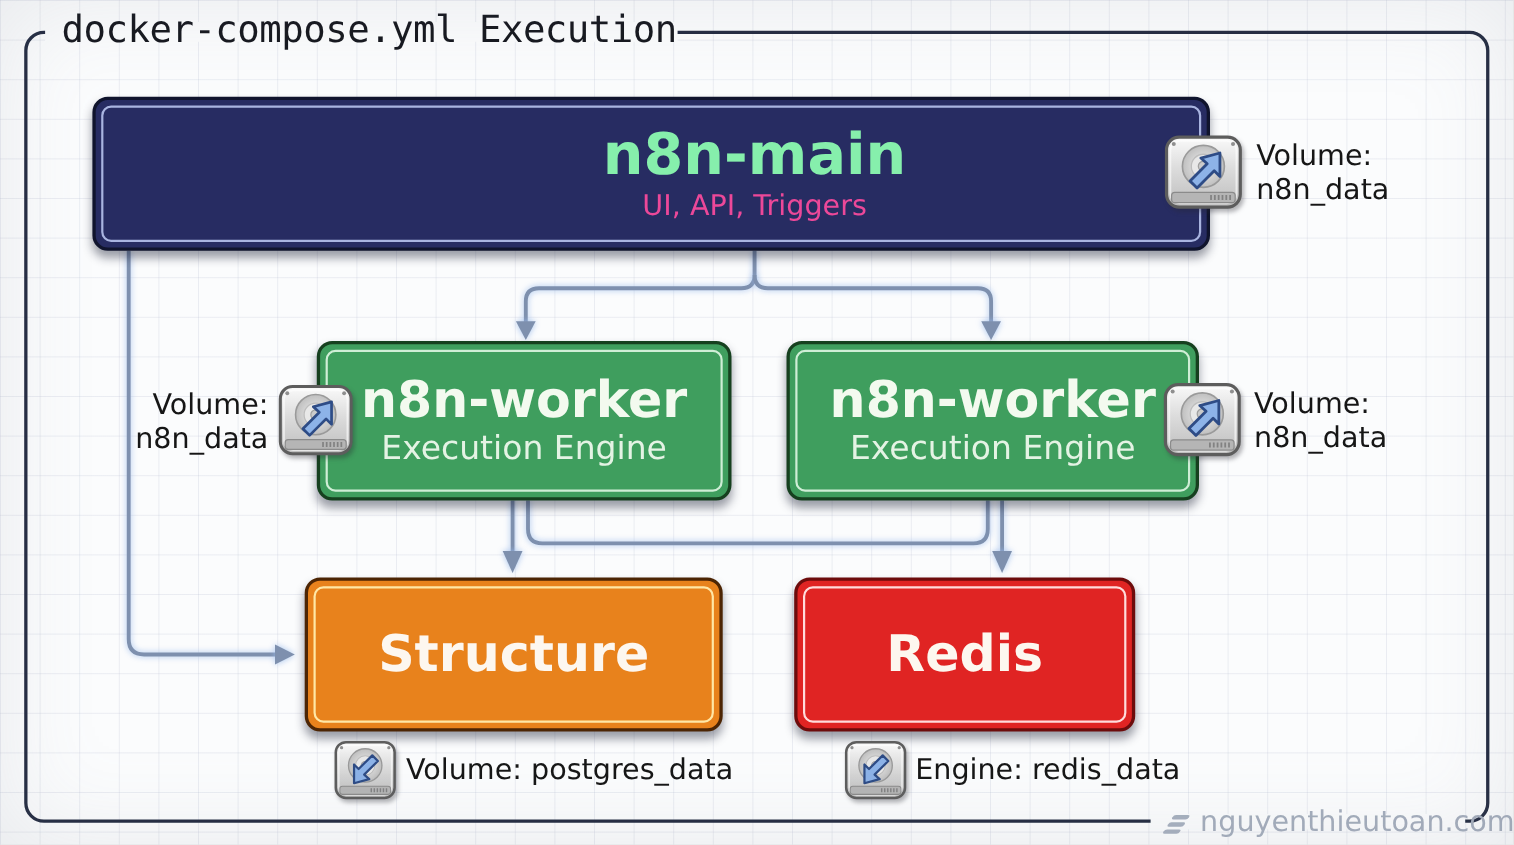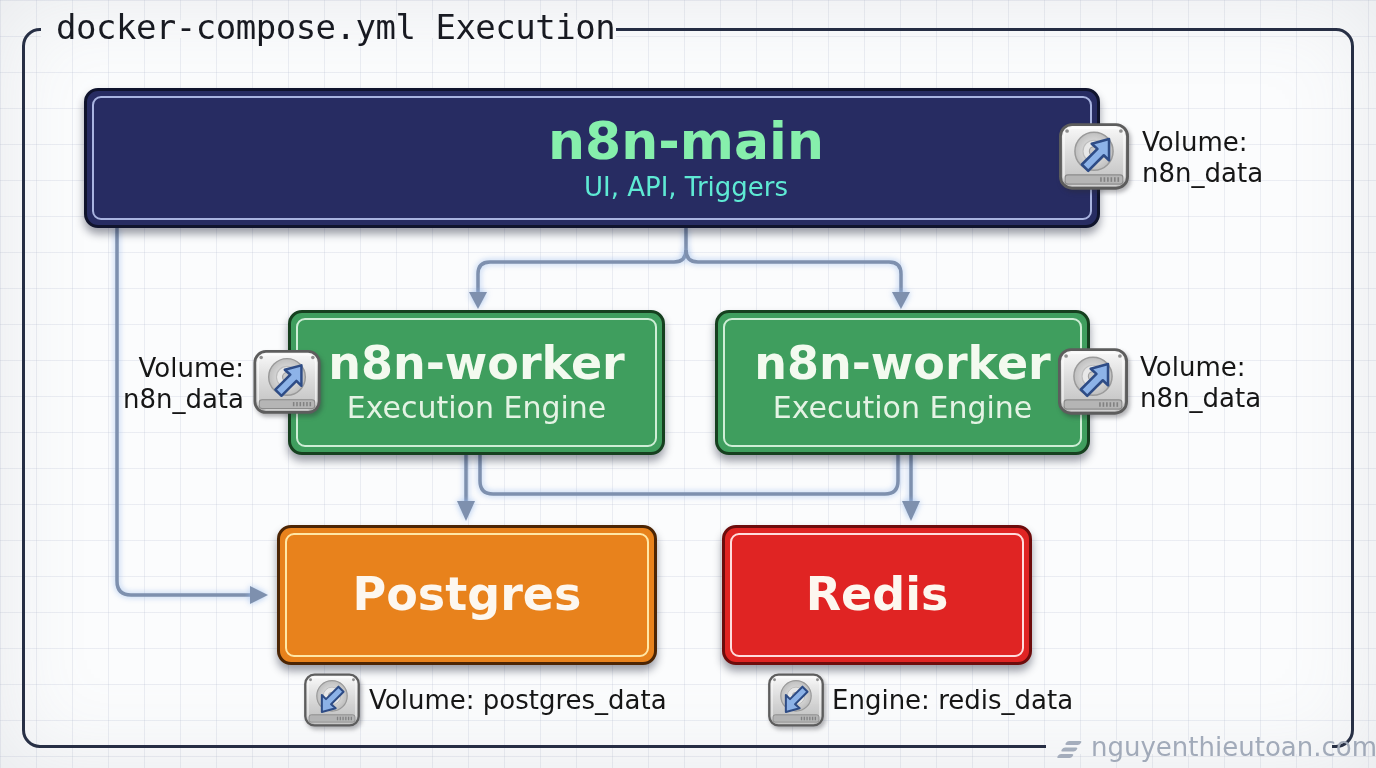--- a/index.html
+++ b/index.html
@@ -38,21 +38,21 @@
     box-shadow:0 6px 9px rgba(22,26,48,.42);}
   .node::before{content:'';position:absolute;inset:5px;border-radius:9px;
     border:2px solid rgba(255,255,255,.85);pointer-events:none;}
   .node-title{font-weight:bold;color:#86efac;line-height:1.04;}
   .node-sub{margin-top:3px;}
 
   .node.main{left:84px;top:88px;width:1016px;height:140px;background:#272c62;border:3px solid #10142d;}
   .node.main::before{border-color:#a9b4e0;}
   .node.main .node-content{transform:translateX(94px);text-align:center;}
   .node.main .node-title{font-size:52px;}
-  .node.main .node-sub{font-size:26px;color:#5eead4;}
+  .node.main .node-sub{font-size:26px;color:#ec4899;}
 
   .node.worker{background:#3f9e5e;border:3px solid #16401f;}
   .node.worker::before{border-color:#cfeed6;}
   .node.worker .node-title{font-size:46px;color:#f3faef;}
   .node.worker .node-sub{font-size:30px;color:#e4f3e4;}
   .node.worker-l{left:288px;top:310px;width:377px;height:145px;}
   .node.worker-r{left:715px;top:310px;width:375px;height:145px;}
 
   .node.postgres{left:277px;top:525px;width:380px;height:140px;background:#e8821c;border:3px solid #4c2504;}
   .node.postgres::before{border-color:#ffe7a6;}
@@ -162,21 +162,21 @@
     <div class="node-title">n8n-worker</div>
     <div class="node-sub">Execution Engine</div>
   </div>
 
   <div class="node worker worker-r">
     <div class="node-title">n8n-worker</div>
     <div class="node-sub">Execution Engine</div>
   </div>
 
   <div class="node postgres">
-    <div class="node-title">Postgres</div>
+    <div class="node-title">Structure</div>
   </div>
 
   <div class="node redis">
     <div class="node-title">Redis</div>
   </div>
 
   <svg class="disk d-main" viewBox="0 0 64 64">
       <use href="#disk-ne"></use>
     </svg>
   <div class="vol v-main">

